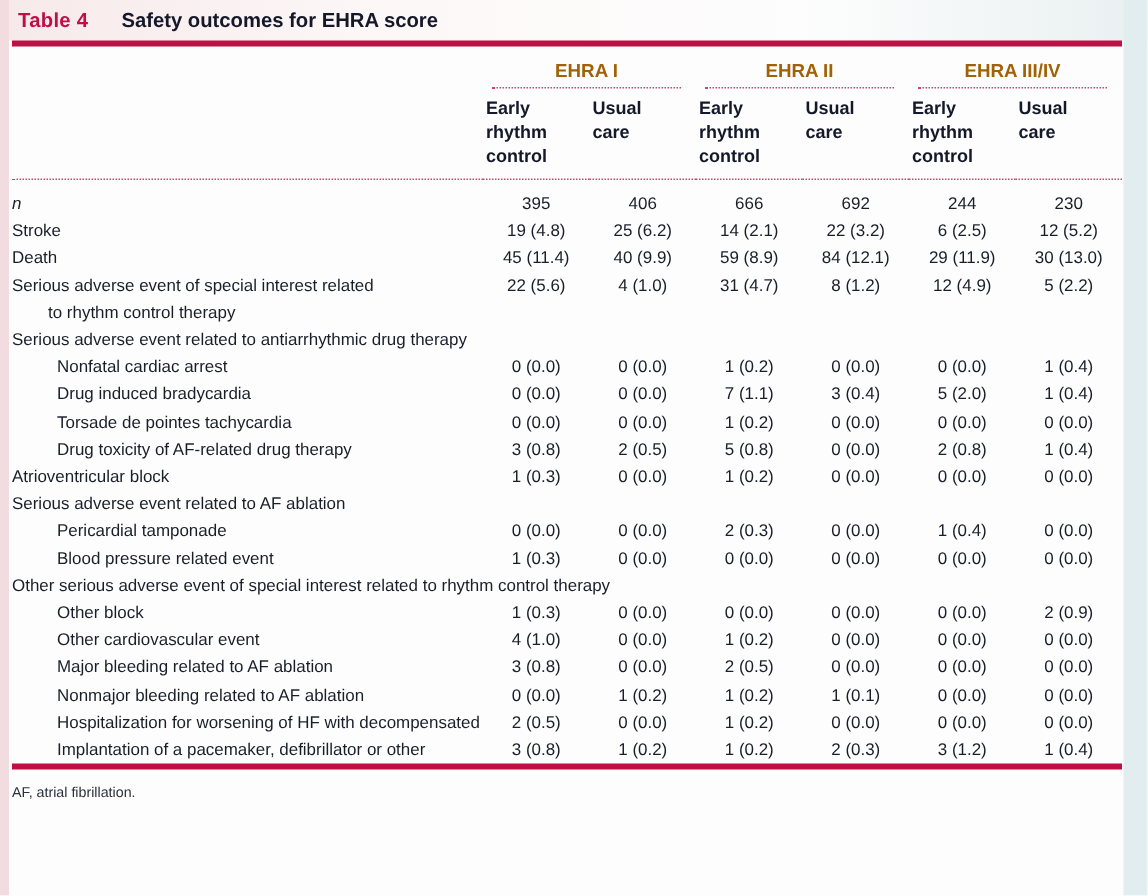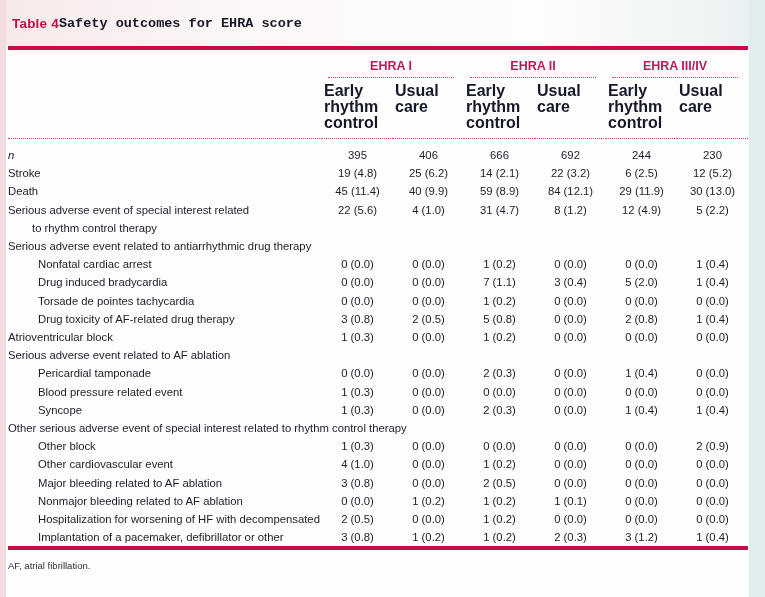--- a/index.html
+++ b/index.html
@@ -13,51 +13,51 @@
   }
   .margin-strip-left {
     position:absolute; left:0; top:0; width:6px; height:597px;
     background:#f2dcdf; z-index:5;
   }
   .margin-strip-right {
     position:absolute; right:0; top:0; width:16px; height:597px;
     background:#e2edef; z-index:5;
   }
   .title-band {
-    height:46px;
+    height:27px;
     display:flex; align-items:center;
     padding-left:12px;
     background:linear-gradient(90deg,#f7e9ea 0%, #fdf8f8 35%, #fdfdfd 70%, #e9f0f1 100%);
   }
   .title-label {
     color:#c00f45; font-weight:bold; font-size:13.5px; letter-spacing:.2px;
   }
   .title-text {
-    font-weight:bold; font-size:13.5px; color:#141828;font-family:Liberation Mono, monospace;
+    margin-left:22px; font-weight:bold; font-size:13.5px; color:#141828;
   }
   .rule-thick {
     margin-left:8px; width:740px; height:4px; background:#c00f45;
   }
   .table-wrap { margin-left:8px; width:740px; background:transparent; }
   table {
     border-collapse:collapse; table-layout:fixed; width:740px;
     font-size:11.3px;
   }
   col.c-label { width:314px; }
   col.c-val { width:71px; }
   thead th { font-weight:bold; }
   .group-row th { padding-top:9px; vertical-align:bottom; }
   .group-inner {
-    font-size:12.5px; text-align:center; color:#be185d;
+    font-size:12.5px; text-align:center; color:#a16207;
     border-bottom:1.5px dotted #d04070;
     padding-bottom:4px; margin:0 10px 0 6px;
   }
   .sub-row th {
     text-align:left; vertical-align:top;
-    font-size:16px; line-height:16px; color:#141828;
+    font-size:12px; line-height:16px; color:#141828;
     padding:5px 14px 7px 2px;
   }
   .sub-row th, .sub-row td { border-bottom:1.5px dotted #d04070; }
   tbody td { line-height:18.2px; vertical-align:top; white-space:nowrap; }
   tbody tr:first-child td { padding-top:7px; }
   td.label { text-align:left; overflow:hidden; }
   td.label.ind { padding-left:30px; }
   td.label.it .lbl { font-style:italic; }
   td.val { text-align:center; }
   .cont { padding-left:24px; line-height:18.2px; }
@@ -210,29 +210,20 @@
         <tr>
           <td class="label ind"><span class="lbl">Blood pressure related event</span></td>
           <td class="val">1 (0.3)</td>
           <td class="val">0 (0.0)</td>
           <td class="val">0 (0.0)</td>
           <td class="val">0 (0.0)</td>
           <td class="val">0 (0.0)</td>
           <td class="val">0 (0.0)</td>
         </tr>
         <tr>
-          <td class="label ind"><span class="lbl">Syncope</span></td>
-          <td class="val">1 (0.3)</td>
-          <td class="val">0 (0.0)</td>
-          <td class="val">2 (0.3)</td>
-          <td class="val">0 (0.0)</td>
-          <td class="val">1 (0.4)</td>
-          <td class="val">1 (0.4)</td>
-        </tr>
-        <tr>
           <td class="label sec" colspan="7"><span class="lbl">Other serious adverse event of special interest related to rhythm control therapy</span></td>
         </tr>
         <tr>
           <td class="label ind"><span class="lbl">Other block</span></td>
           <td class="val">1 (0.3)</td>
           <td class="val">0 (0.0)</td>
           <td class="val">0 (0.0)</td>
           <td class="val">0 (0.0)</td>
           <td class="val">0 (0.0)</td>
           <td class="val">2 (0.9)</td>

